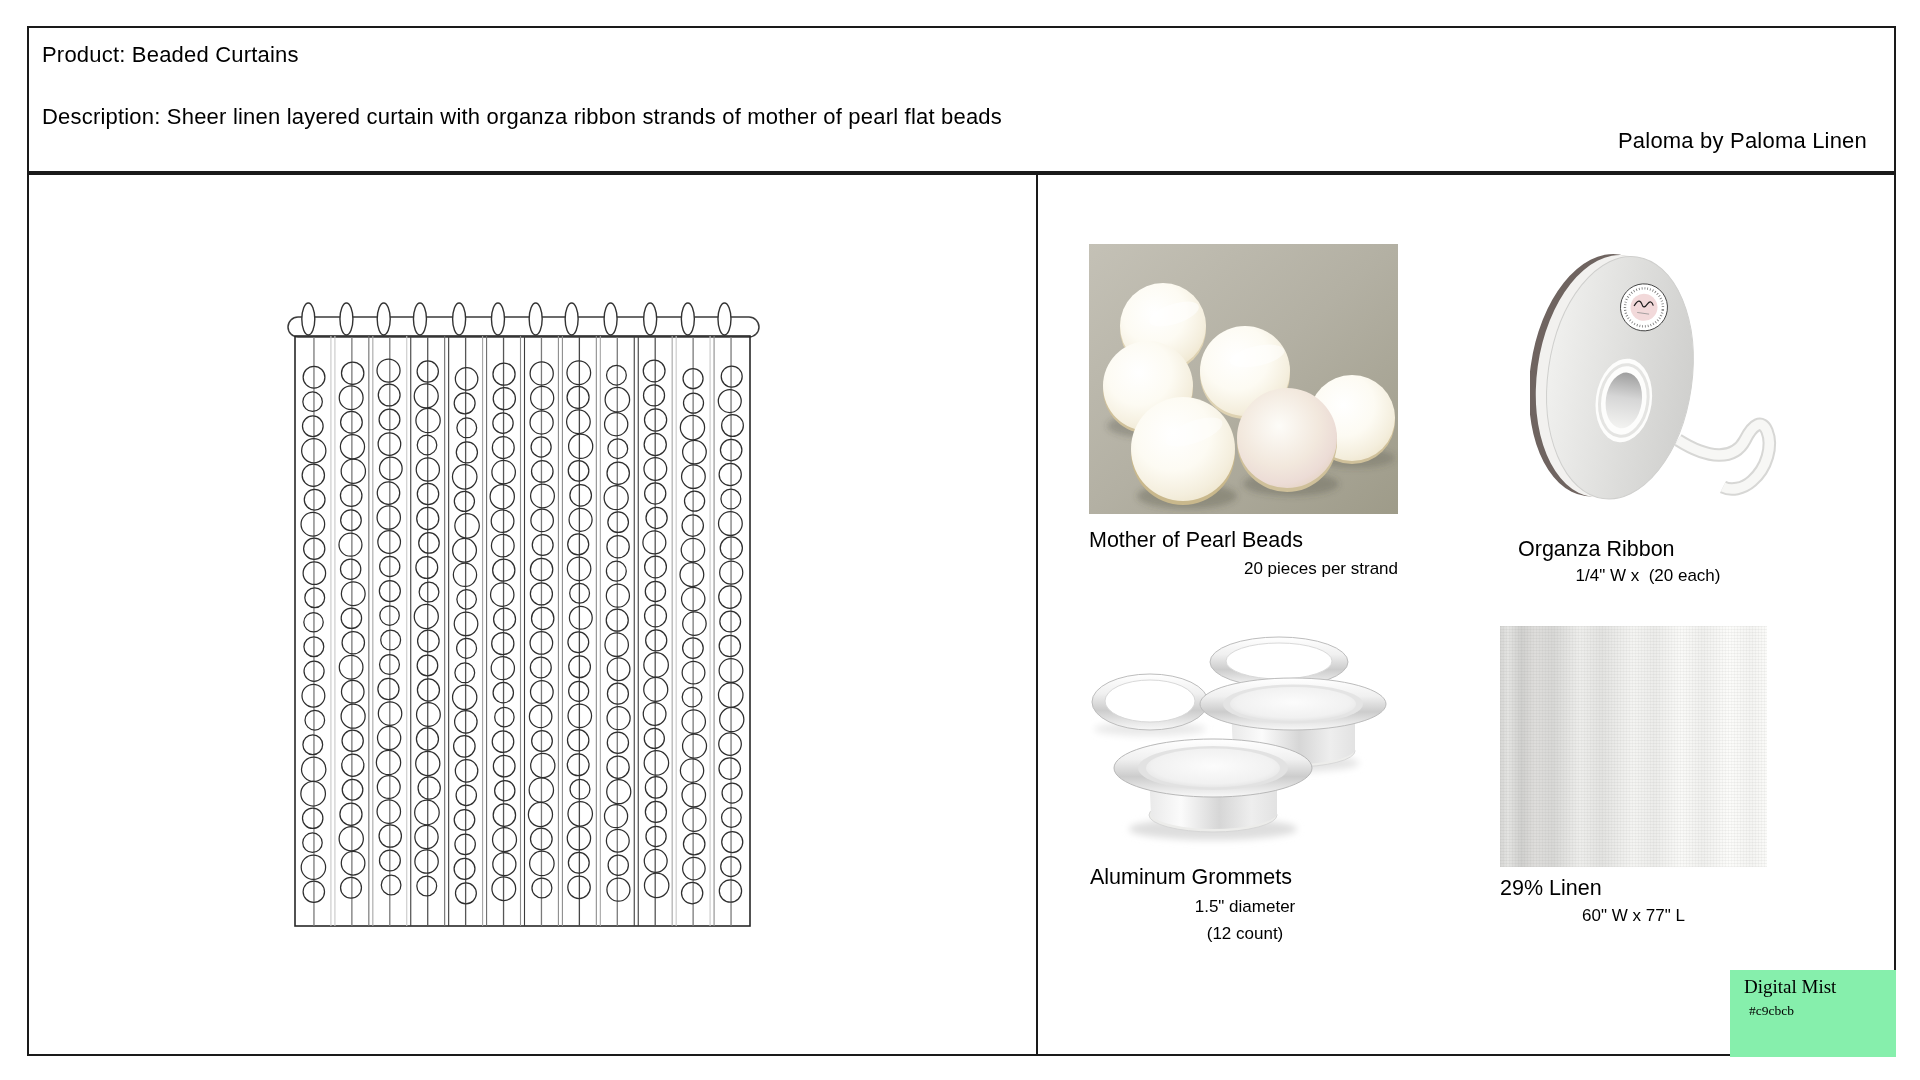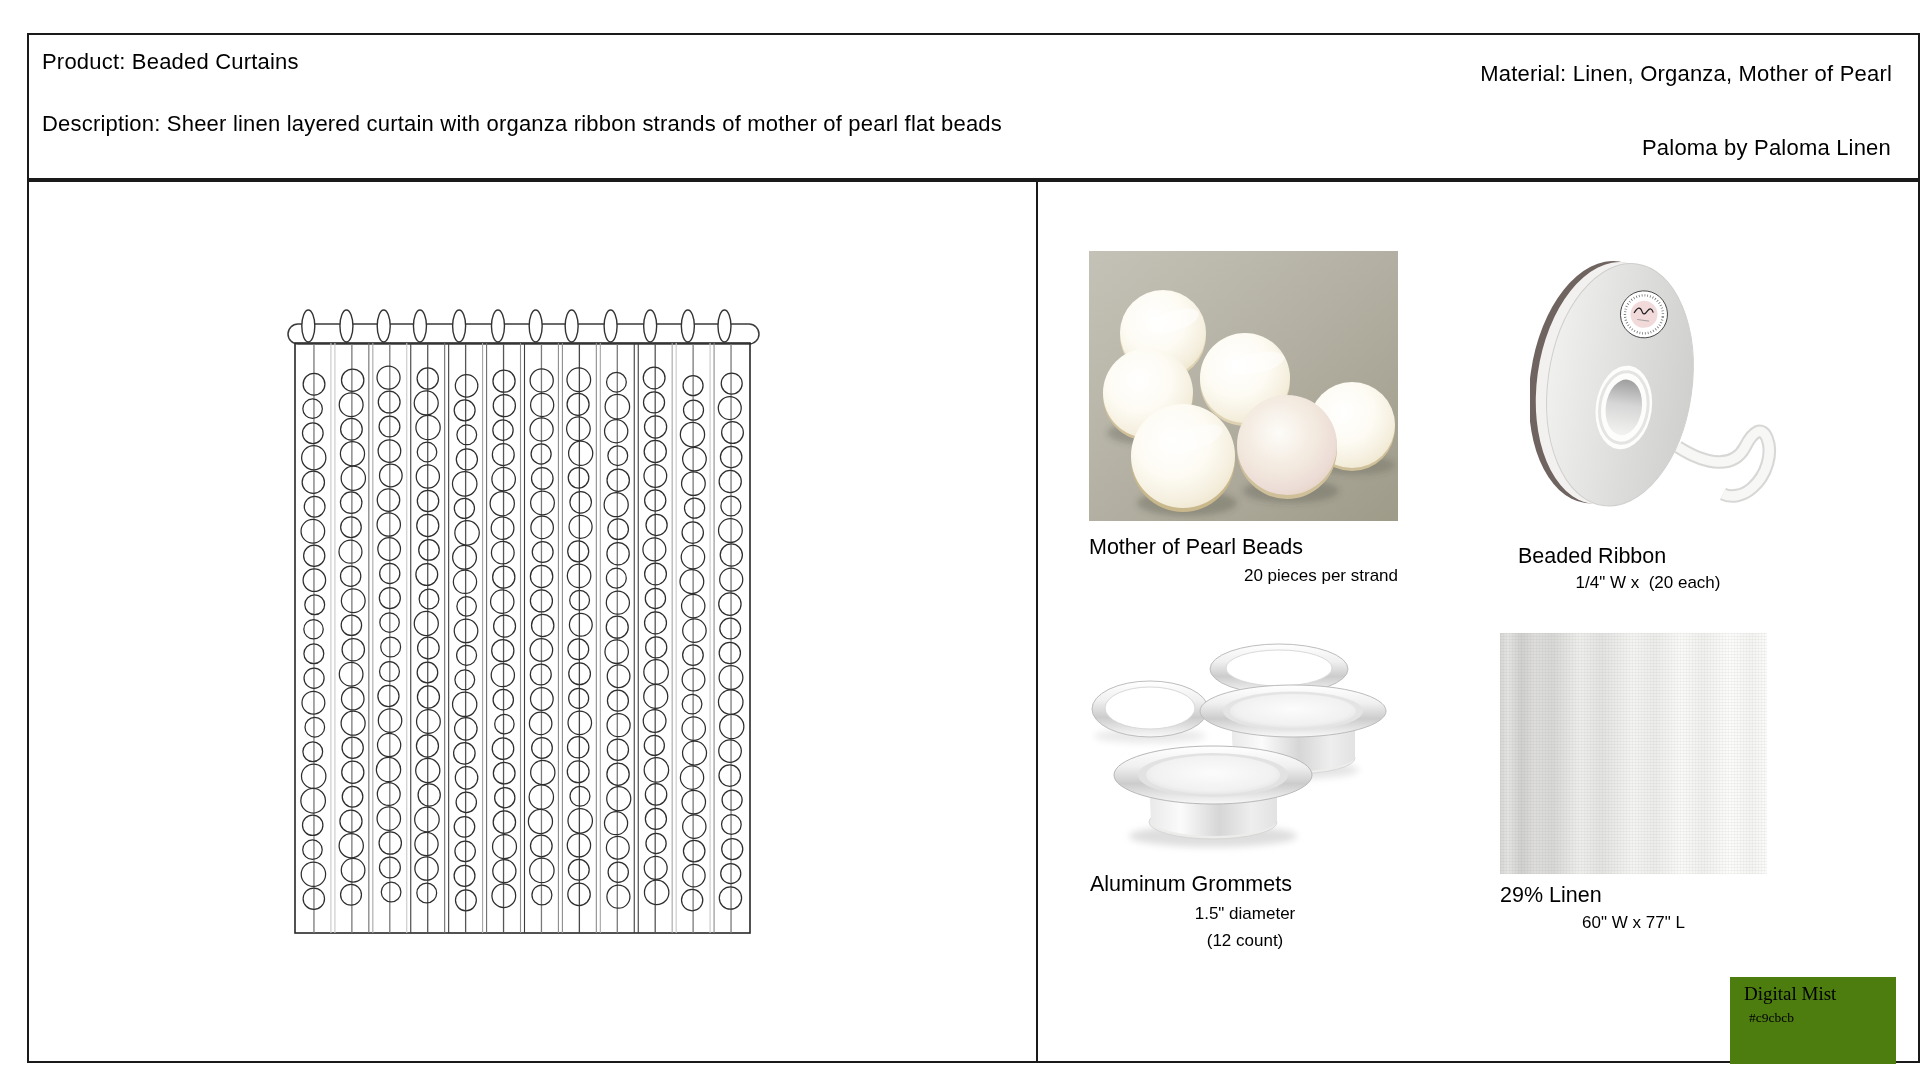--- a/index.html
+++ b/index.html
@@ -1,18 +1,18 @@
 <!DOCTYPE html>
 <html><head>
 <meta charset="utf-8">
 <title>Spec Sheet</title>
 <style>
   html,body{margin:0;padding:0;}
   body{width:1920px;height:1080px;background:#ffffff;font-family:"Liberation Sans",sans-serif;color:#000;position:relative;overflow:hidden;}
-  .frame{position:absolute;left:27px;top:33px;width:1865px;height:1026px;border:2px solid #1a1a1a;padding-left:24px;}
+  .frame{position:absolute;left:27px;top:26px;width:1865px;height:1026px;border:2px solid #1a1a1a;}
   .header{position:absolute;left:0;top:0;width:100%;height:143px;border-bottom:4px solid #1a1a1a;}
   .hdr-text{position:absolute;font-size:22px;letter-spacing:.2px;white-space:nowrap;}
   #hdr-product{left:13px;top:14px;}
   #hdr-description{left:13px;top:76px;}
   #hdr-material{right:26px;top:26px;}
   #hdr-brand{right:27px;top:100px;}
   .content{position:absolute;left:0;top:147px;right:0;bottom:0;}
   .left-panel{position:absolute;left:0;top:0;width:1007px;height:100%;}
   .right-panel{position:absolute;left:1007px;top:0;right:0;bottom:0;border-left:2px solid #1a1a1a;}
   #curtain-svg{position:absolute;left:0;top:0;}
@@ -29,21 +29,20 @@
   #swatch-hex{position:absolute;left:19px;top:33px;font-size:13.5px;}
 </style>
 </head>
 <body>
 
 <div class="frame">
 
   <div class="header">
     <div class="hdr-text" id="hdr-product">Product: Beaded Curtains</div>
     <div class="hdr-text" id="hdr-description">Description: Sheer linen layered curtain with organza ribbon strands of mother of pearl flat beads</div>
-    <div class="hdr-text" id="hdr-material">Material: Linen, Organza, Mother of Pearl</div>
     <div class="hdr-text" id="hdr-brand">Paloma by Paloma Linen</div>
   </div>
 
   <div class="content">
 
     <div class="left-panel">
       <svg id="curtain-svg" width="1007" height="879" viewBox="0 0 1007 879">
           <rect x="259" y="142" width="471" height="20" rx="10" fill="#fff" stroke="#3b3b3b" stroke-width="1.5"></rect>
           <ellipse cx="279.3050220097478" cy="144" rx="6.5" ry="16" fill="#fff" stroke="#333" stroke-width="1.4"></ellipse>
           <ellipse cx="317.4369793871956" cy="144" rx="6.5" ry="16" fill="#fff" stroke="#333" stroke-width="1.4"></ellipse>
@@ -430,21 +429,21 @@
           <ellipse cx="97" cy="152" rx="28" ry="42" fill="#fdfdfc"></ellipse>
           <ellipse cx="97" cy="152" rx="24" ry="36" fill="none" stroke="#e4e4e2" stroke-width="3"></ellipse>
           <ellipse cx="97" cy="152" rx="18" ry="28" fill="url(#holeG)"></ellipse>
           <circle cx="104" cy="57" r="23.5" fill="#ffffff" stroke="#3c3c3c" stroke-width=".9"></circle>
           <circle cx="104" cy="57" r="19" fill="none" stroke="#777777" stroke-width="2.4" stroke-dasharray="0.8 2"></circle>
           <circle cx="104" cy="57" r="13.5" fill="#f2d9da"></circle>
           <path d="M 94,57 q 4,-10 8,-2 q 2,4 5,-2 q 3,-5 6,1" stroke="#1c1c1c" fill="none" stroke-width="1.2"></path>
           <path d="M 98,63 h 12" stroke="#8a8a8a" stroke-width=".7"></path>
         </g>
       </svg>
-      <div class="cap-title" style="left:480px;top:362px;width:260px;">Beaded Ribbon</div>
+      <div class="cap-title" style="left:480px;top:362px;width:260px;">Organza Ribbon</div>
       <div class="cap-sub" style="left:480px;top:391px;width:260px;">1/4" W x  (20 each)</div>
 
       <svg class="photo" style="left:52px;top:458px;" width="310" height="218" viewBox="0 0 310 218">
         <defs>
           <linearGradient id="met" x1="0" y1="0" x2="0" y2="1">
             <stop offset="0" stop-color="#ffffff"></stop>
               <stop offset=".35" stop-color="#f0f0f0"></stop>
             <stop offset=".65" stop-color="#cccccc"></stop>
               <stop offset=".9" stop-color="#ececec"></stop>
               <stop offset="1" stop-color="#f8f8f8"></stop>
@@ -487,20 +486,20 @@
       <div class="cap-title" style="left:52px;top:690px;width:310px;">Aluminum Grommets</div>
       <div class="cap-sub" style="left:52px;top:722px;width:310px;">1.5" diameter</div>
       <div class="cap-sub" style="left:52px;top:749px;width:310px;">(12 count)</div>
 
       <div id="linen-photo">
         <div id="linen-texture"></div>
       </div>
       <div class="cap-title" style="left:462px;top:701px;width:267px;">29% Linen</div>
       <div class="cap-sub" style="left:462px;top:731px;width:267px;">60" W x 77" L</div>
 
-      <div id="color-swatch" style="background: #4d7c0f;">
+      <div id="color-swatch" style="background: #86efac;">
         <div id="swatch-name">Digital Mist</div>
         <div id="swatch-hex">#c9cbcb</div>
       </div>
 
     </div>
   </div>
 </div>
 
 </body></html>

